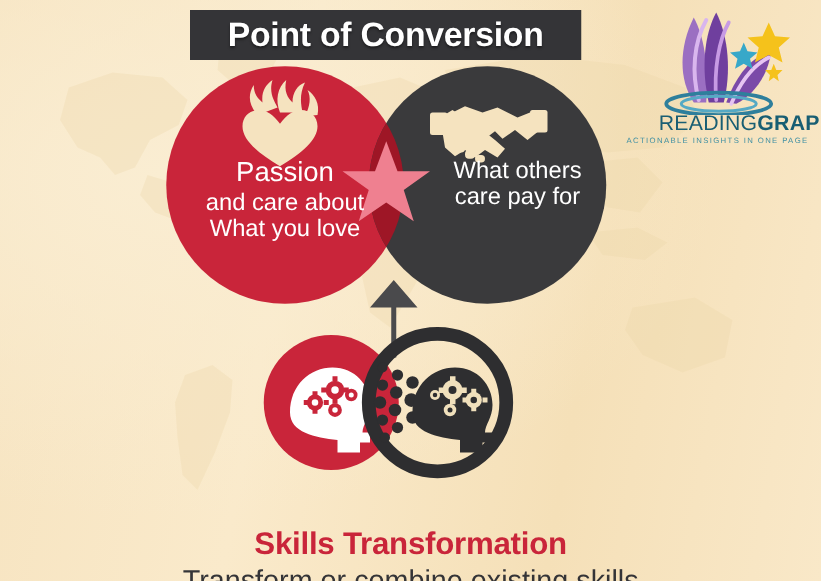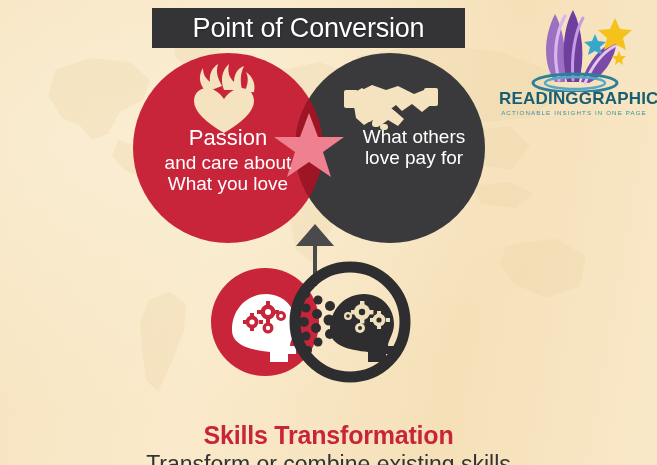--- a/index.html
+++ b/index.html
@@ -31,41 +31,41 @@
     position:absolute;
     left:152px; top:8px;
     width:313px; height:40px;
     background:#343437;
     display:flex; align-items:center; justify-content:center;
     z-index:6;
   }
   .title-bar .title-text{
     color:#ffffff;
     font-size:27px;
-    font-weight:normal;
+    font-weight:bold;
     letter-spacing:-0.2px;
     text-shadow:0 1px 2px rgba(0,0,0,.45);
     white-space:nowrap;
   }
 
   
   .logo{
     position:absolute;
     right:8px; top:4px;
     width:150px;
     text-align:center;
     z-index:6;
   }
   .logo-mark{display:block;margin:0 auto;}
   .logo-word{
     font-size:17px; letter-spacing:.2px;
     color:#185e73; margin-top:-2px; line-height:1;
     white-space:nowrap;
   }
-  .logo-word .lw-a{font-weight:700;}
+  .logo-word .lw-a{font-weight:400;margin-left:28px;}
   .logo-word .lw-b{font-weight:bold;}
   .logo-tag{
     font-size:6.2px; letter-spacing:1.1px;
     color:#3f8fa3; margin-top:2px; white-space:nowrap;
   }
 
   
   .venn{position:absolute; left:0; top:0; width:657px; height:465px; z-index:3;}
 
   .venn-label{
@@ -301,21 +301,21 @@
   </svg>
 
   <div class="venn-label" id="label-passion">
     <span class="vl-head">Passion</span>
     <span class="vl-body">and care about</span>
     <span class="vl-body">What you love</span>
   </div>
 
   <div class="venn-label" id="label-usefulness">
     <span class="vl-body">What others</span>
-    <span class="vl-body">love pay for</span>
+    <span class="vl-body">care pay for</span>
   </div>
 
   <div class="bottom-text">
     <span class="bt-head">Skills Transformation</span>
     <span class="bt-sub">Transform or combine existing skills</span>
   </div>
 
 </div>
 
 </body></html>

